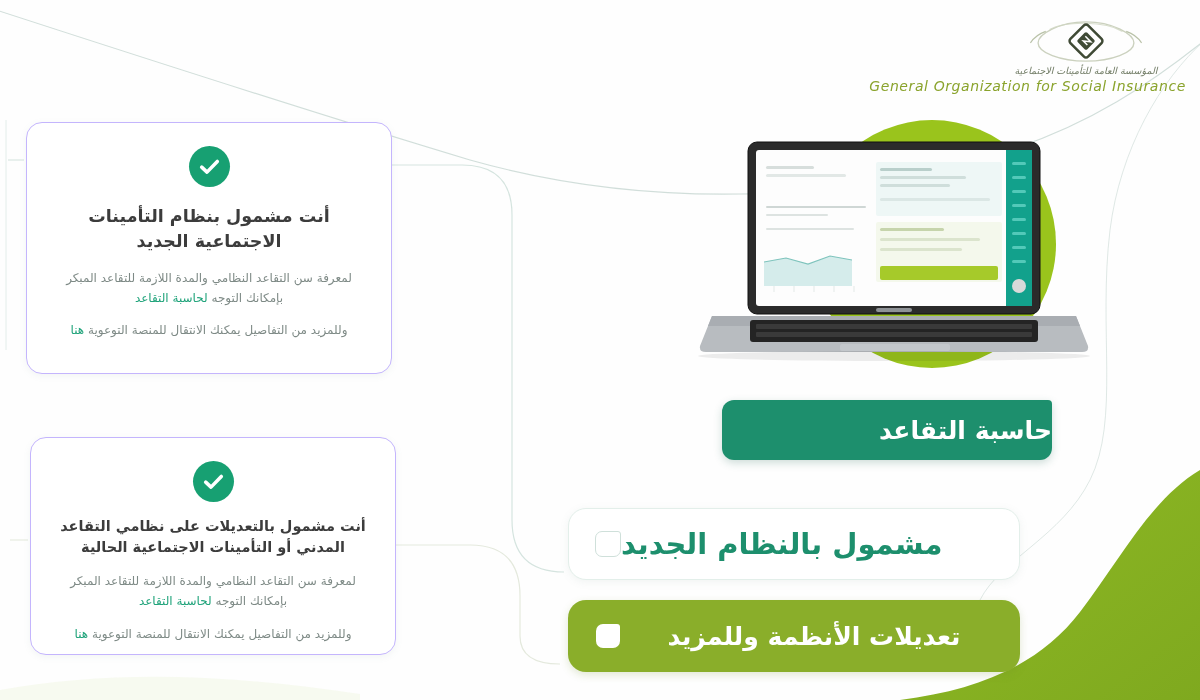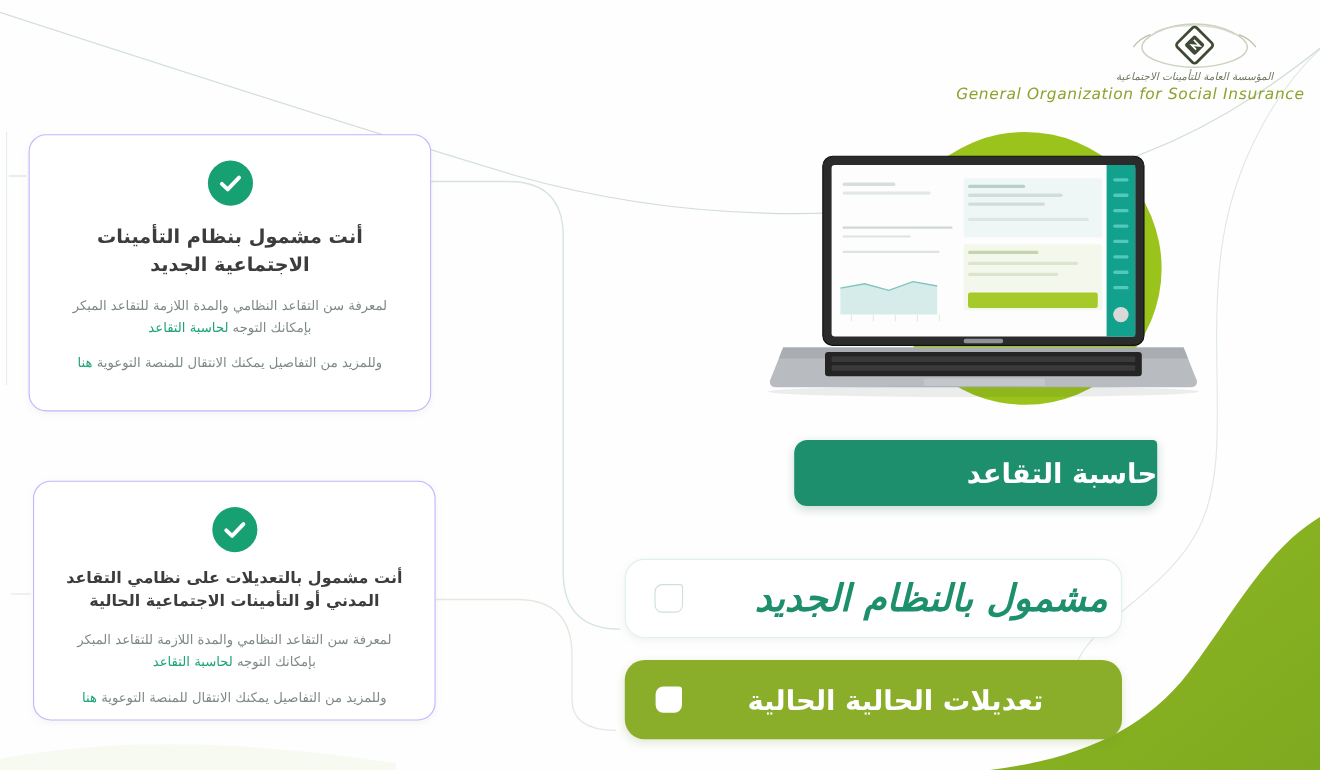--- a/index.html
+++ b/index.html
@@ -164,26 +164,25 @@
     left: 568px; top: 508px;
     width: 452px; height: 72px;
     background: #ffffff;
     border: 1px solid #e3efea;
     border-radius: 18px;
     box-shadow: 0 2px 8px rgba(120, 150, 140, 0.10);
     padding-right: 0;
   }
   #pill-new .pill-label {
     flex: 1;
-    text-align: right;
+    text-align: left;
     color: #1d8f6d;
-    font-size: 34px;
+    font-size: 29px;
     font-weight: bold;
     padding-right: 12px;
-    font-style: italic;
   }
   #pill-new .pill-box {
     width: 26px; height: 26px;
     border: 1.6px solid #cfe0da;
     border-radius: 7px 3px 7px 7px;
     margin-left: 26px;
     flex: 0 0 auto;
   }
 
   #pill-current {
@@ -361,17 +360,17 @@
     <div id="calc-corner"></div>
     <span class="pill-label">حاسبة التقاعد</span>
   </div>
 
   <div class="pill" id="pill-new">
     <span class="pill-label">مشمول بالنظام الجديد</span>
     <span class="pill-box"></span>
   </div>
 
   <div class="pill" id="pill-current">
-    <span class="pill-label">تعديلات الحالية الحالية</span>
+    <span class="pill-label">تعديلات الأنظمة وللمزيد</span>
     <span class="pill-box"></span>
   </div>
 
 </div>
 
 </body></html>

